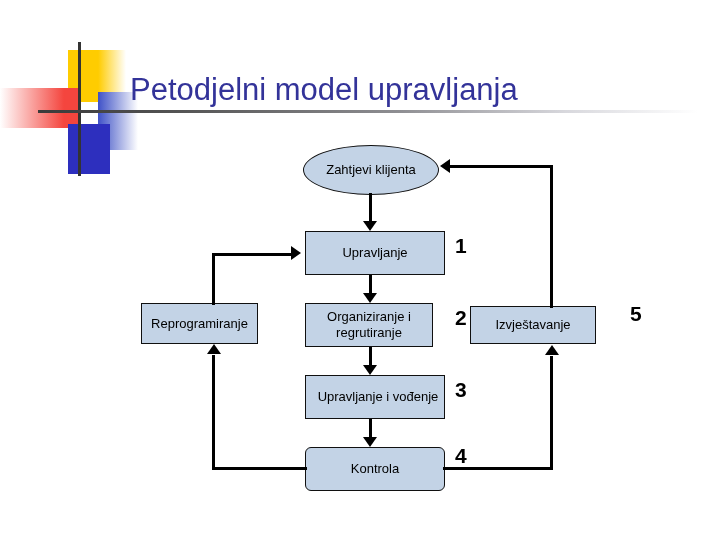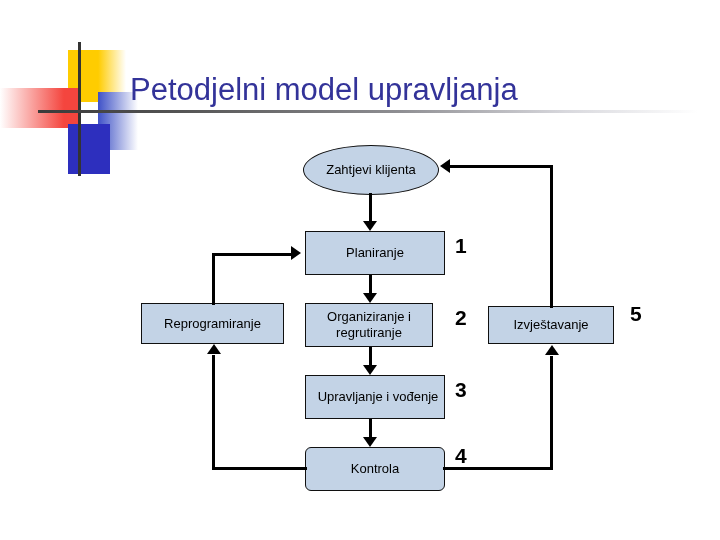--- a/index.html
+++ b/index.html
@@ -125,40 +125,40 @@
   <div class="deco deco-vline"></div>
   <div class="deco deco-hline"></div>
 
   <div class="title">Petodjelni model upravljanja</div>
 
   <div class="node ellipse" style="left:303px; top:145px; width:136px; height:50px;text-align:right;">
     <span>Zahtjevi klijenta</span>
   </div>
 
   <div class="node" style="left:305px; top:231px; width:140px; height:44px;">
-    <span>Planiranje</span>
+    <span>Upravljanje</span>
   </div>
 
   <div class="node" style="left:305px; top:303px; width:128px; height:44px;">
     <span>Organiziranje i regrutiranje</span>
   </div>
 
   <div class="node" style="left:305px; top:375px; width:140px; height:44px;padding-left:6px;">
     <span>Upravljanje i vođenje</span>
   </div>
 
   <div class="node" style="left:305px; top:447px; width:140px; height:44px;border-radius:6px;">
     <span>Kontrola</span>
   </div>
 
-  <div class="node" style="left:141px; top:303px; width:143px; height:41px;">
+  <div class="node" style="left:141px; top:303px; width:117px; height:41px;">
     <span>Reprogramiranje</span>
   </div>
 
-  <div class="node" style="left:488px; top:306px; width:126px; height:38px;">
+  <div class="node" style="left:470px; top:306px; width:126px; height:38px;">
     <span>Izvještavanje</span>
   </div>
 
   <div class="num" style="left:455px; top:234px;">1</div>
   <div class="num" style="left:455px; top:306px;">2</div>
   <div class="num" style="left:455px; top:378px;">3</div>
   <div class="num" style="left:455px; top:444px;">4</div>
   <div class="num" style="left:630px; top:302px;">5</div>
 
   <div class="ln v" style="left:369px; top:193px; height:30px;"></div>

